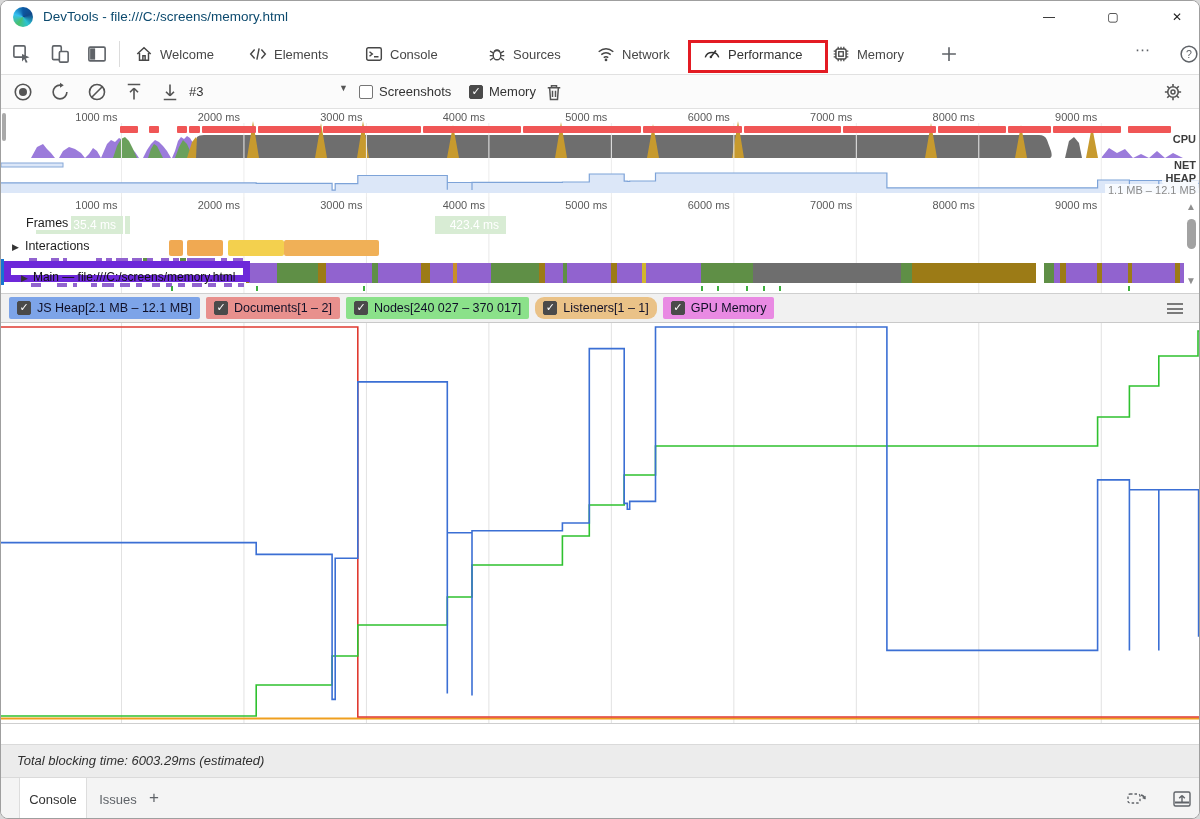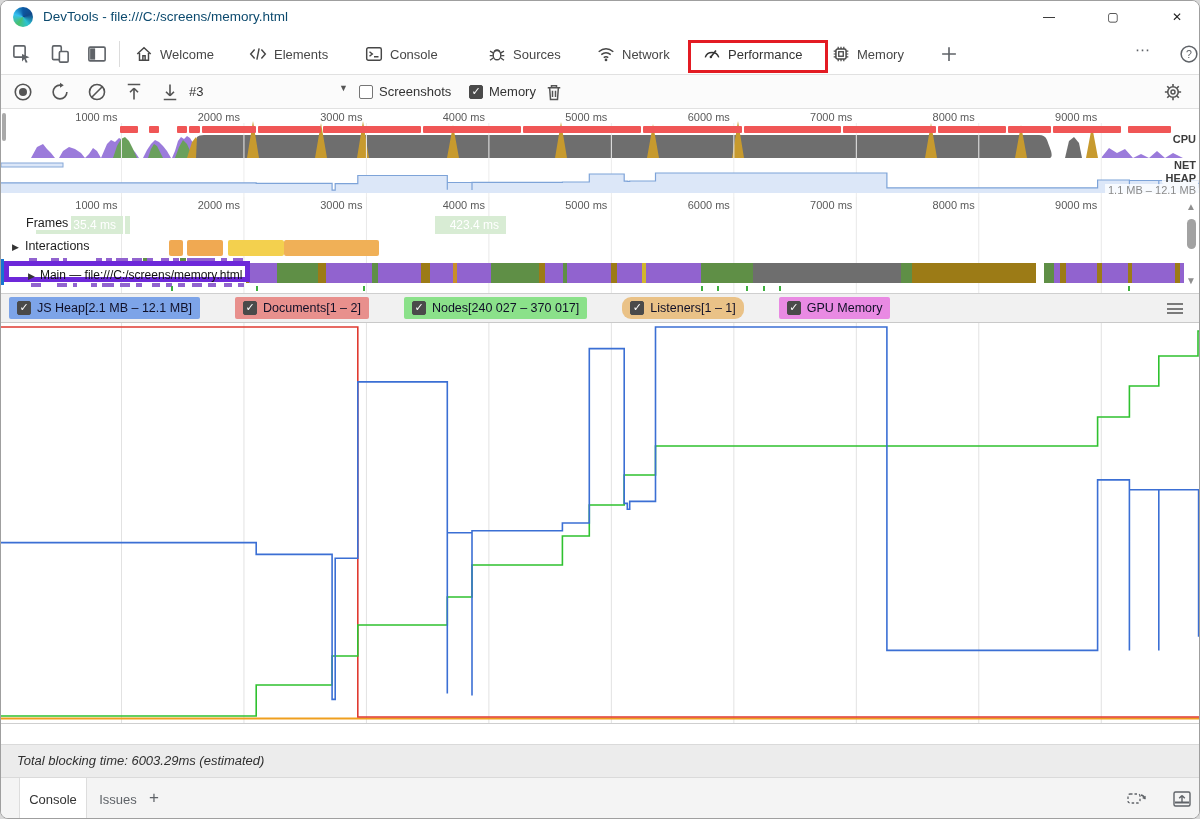--- a/index.html
+++ b/index.html
@@ -49,32 +49,32 @@
   
   .tracks{position:absolute;left:0;top:196px;width:1200px;height:96px;background:#fff;}
   .frame-box{position:absolute;top:19px;height:18px;background:#d8ecd4;}
   .frame-box span{position:absolute;right:7px;top:2px;font-size:12px;color:#fff;}
   .track-label{position:absolute;font-size:12.5px;color:#1d1d1d;background:#fff;padding:0 3px;
     white-space:nowrap;}
   .ichip{position:absolute;top:43px;height:16px;border-radius:2px;}
   .flame-seg{position:absolute;top:0;height:100%;}
   .speck{position:absolute;height:4px;}
   .main-label-box{position:absolute;left:3px;top:64px;width:246px;height:21px;background:#fff;
-    border:5px solid #6d28d9;box-sizing:border-box;font-size:12px;color:#111;line-height:19px;
-    padding-left:19px;white-space:nowrap;z-index:6;}
+    border:7px solid #6d28d9;box-sizing:border-box;font-size:12px;color:#111;line-height:19px;
+    padding-left:10px;white-space:nowrap;z-index:6;}
   .main-accent{position:absolute;left:0;top:62px;width:2.5px;height:26px;background:#1675d1;z-index:7;}
   .vscroll{position:absolute;right:2px;top:4px;width:14px;height:92px;z-index:8;}
   .vscroll .arr{position:absolute;left:1px;font-size:10px;color:#8f8f8f;}
   .vscroll .thumb{position:absolute;left:2px;top:18px;width:9px;height:30px;background:#a2a2a2;border-radius:5px;}
   
   .legendbar{position:absolute;left:0;top:292px;width:1200px;height:30px;background:#f1f1f1;
     border-top:1px solid #cfcfcf;border-bottom:1px solid #c9c9c9;box-sizing:border-box;}
   .legend-chip{position:relative;display:inline-flex;align-items:center;gap:6px;height:22px;
     margin:3px 3px 0 3px;padding:0 8px;border-radius:2px;font-size:12.5px;color:#101028;}
-  .legend-wrap{position:absolute;left:5px;top:0;display:flex;gap:29px;}
+  .legend-wrap{position:absolute;left:5px;top:0;display:flex;}
   .hamburger{position:absolute;right:18px;top:9px;width:16px;height:12px;}
   .hamburger div{height:2px;background:#7a7a7a;margin-bottom:2.5px;}
   
   .chartbox{position:absolute;left:0;top:322px;width:1200px;height:401px;background:#fff;
     border-bottom:1px solid #cfcfcf;box-sizing:border-box;}
   
   .tbtbar{position:absolute;left:0;top:743px;width:1200px;height:34px;background:#ececec;
     border-top:1px solid #dadada;border-bottom:1px solid #dadada;box-sizing:border-box;font-style:italic;}
   .tbt-text{position:absolute;left:16px;top:8px;font-size:13px;color:#303030;}
   .drawer{position:absolute;left:0;top:777px;width:1200px;height:42px;background:#f4f4f4;}

